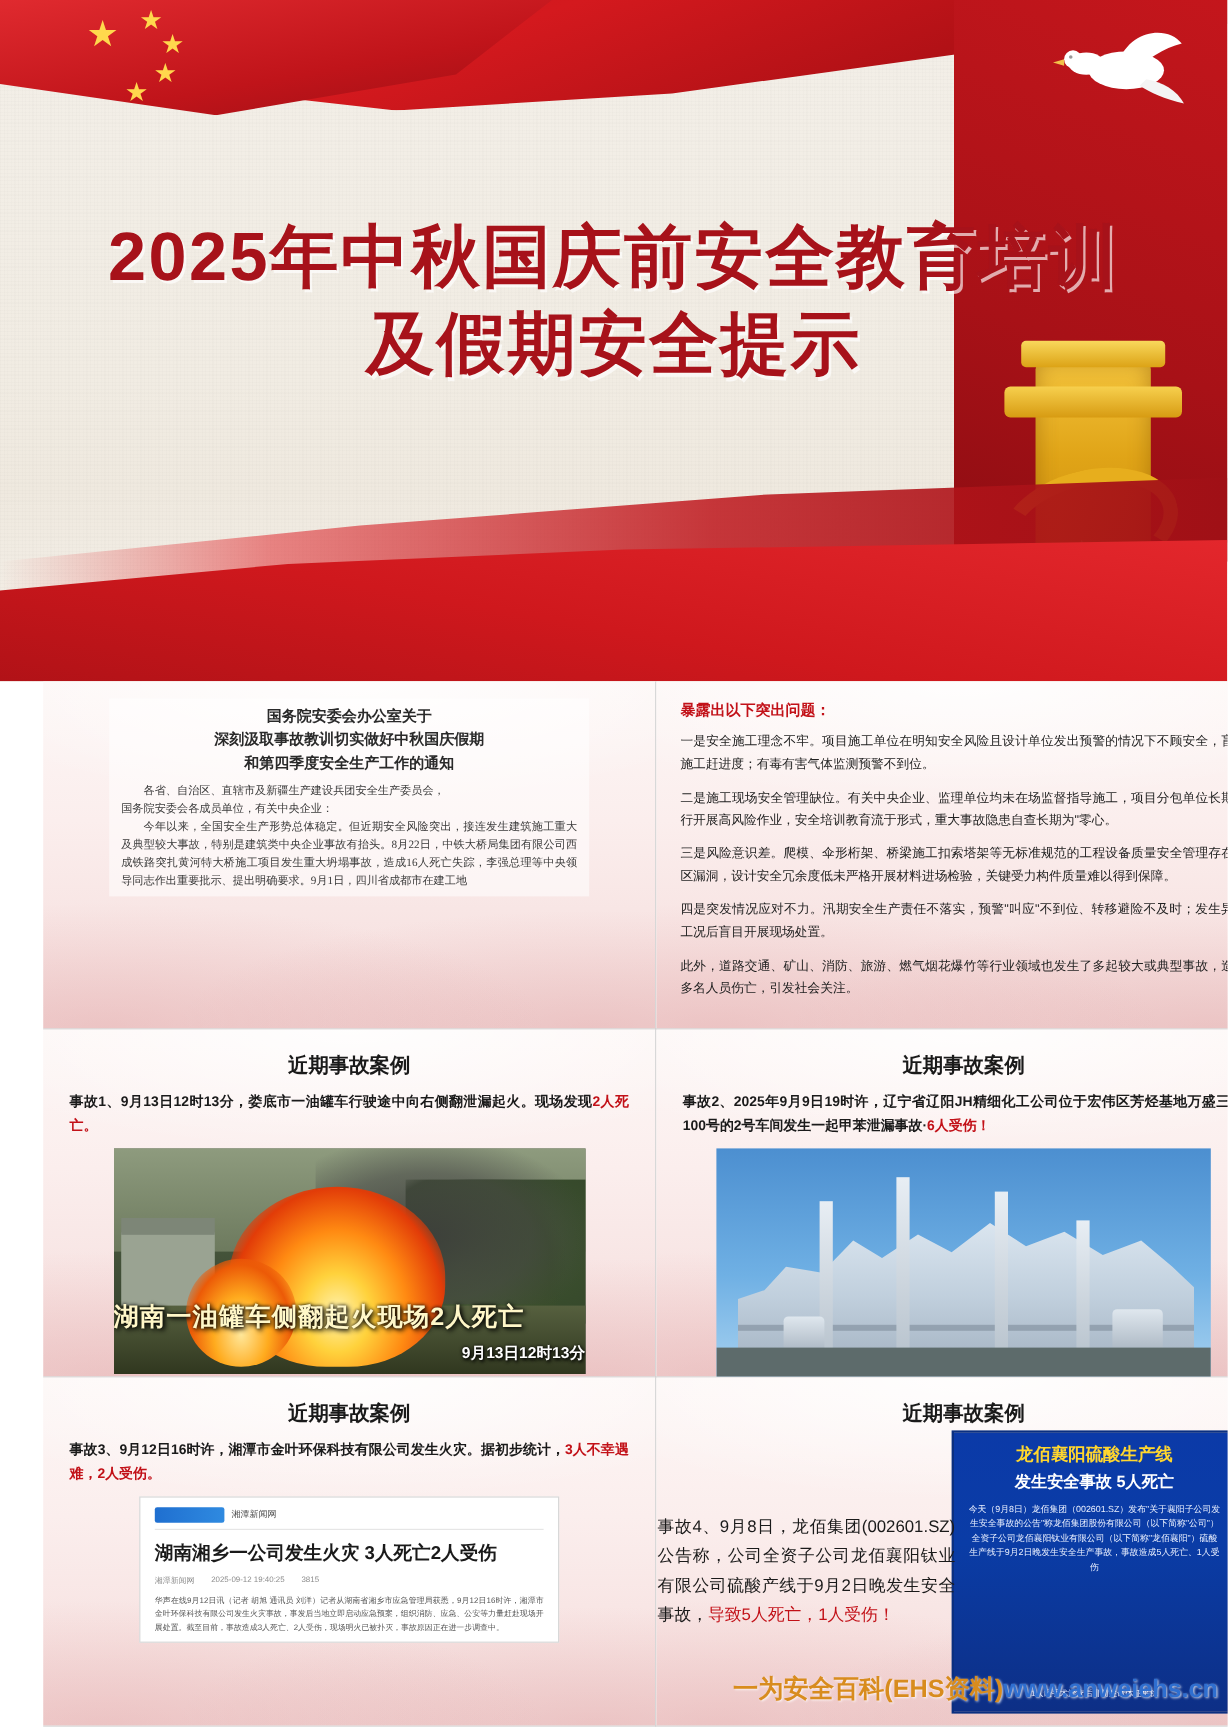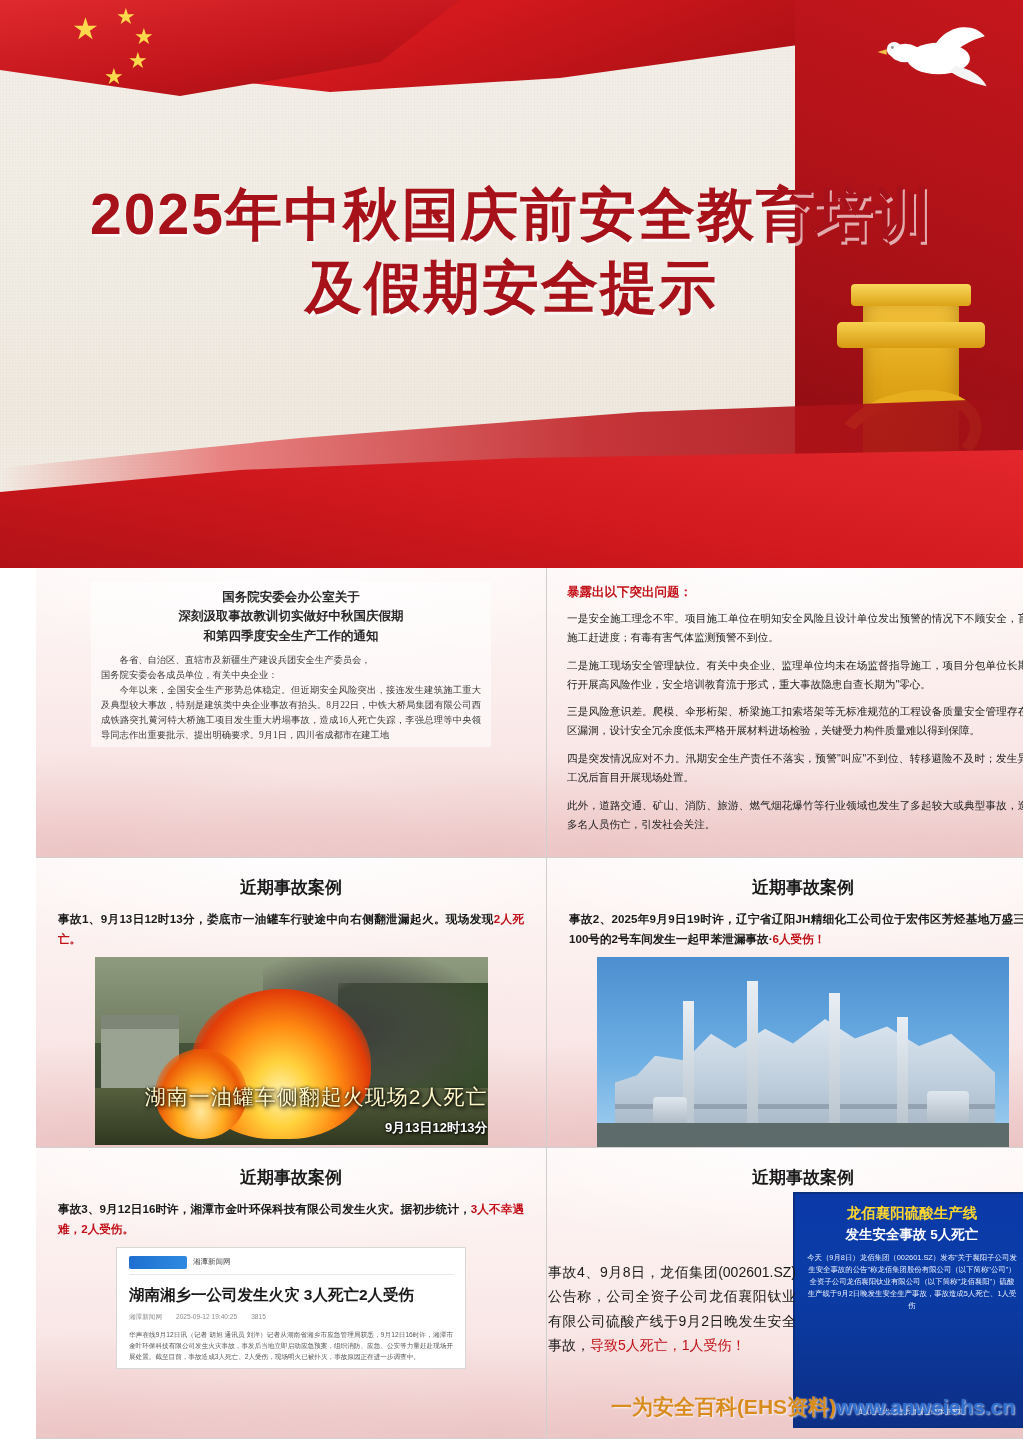--- a/index.html
+++ b/index.html
@@ -193,22 +193,22 @@
     background: radial-gradient(ellipse at 50% 70%, #ffe79a 0%, #ffab1e 35%, #ec5a07 65%, rgba(160,40,0,0) 85%);
     border-radius: 50%;
   }
   .bldg-l { position: absolute; left: 6px; top: 70px; width: 78px; height: 64px; background: #9aa392; }
   .bldg-l:after { content:""; position:absolute; left:0; top:-12px; width:78px; height:14px; background:#7d8677; }
   .trees { position: absolute; right: 0; top: 26px; width: 150px; height: 120px;
     background: radial-gradient(circle at 30% 60%, #475b35 0%, #3a4d2b 60%, rgba(58,77,43,0) 70%),
                 radial-gradient(circle at 75% 45%, #3f5430 0%, #34462a 62%, rgba(52,70,42,0) 72%); }
   .ground { position: absolute; left: 0; bottom: 0; width: 100%; height: 30%; background: linear-gradient(180deg,#56603f,#30371f); }
   .banner-text {
-    position: absolute; left: 0; right: 0; bottom: 34px; text-align: right;
-    font-size: 21px; font-weight: normal; color: #fff7c8;
+    position: absolute; left: 0; right: 0; bottom: 34px; text-align: left;
+    font-size: 21px; font-weight: bold; color: #fff7c8;
     text-shadow: 0 0 3px #000, 2px 2px 4px #000;
     letter-spacing: 1px;
   }
   .banner-time {
     position: absolute; left: 0; right: 0; bottom: 8px; text-align: right;
     font-size: 13px; font-weight: bold; color: #ffffff;
     text-shadow: 0 0 3px #000, 1px 1px 3px #000;
   }
 
   

